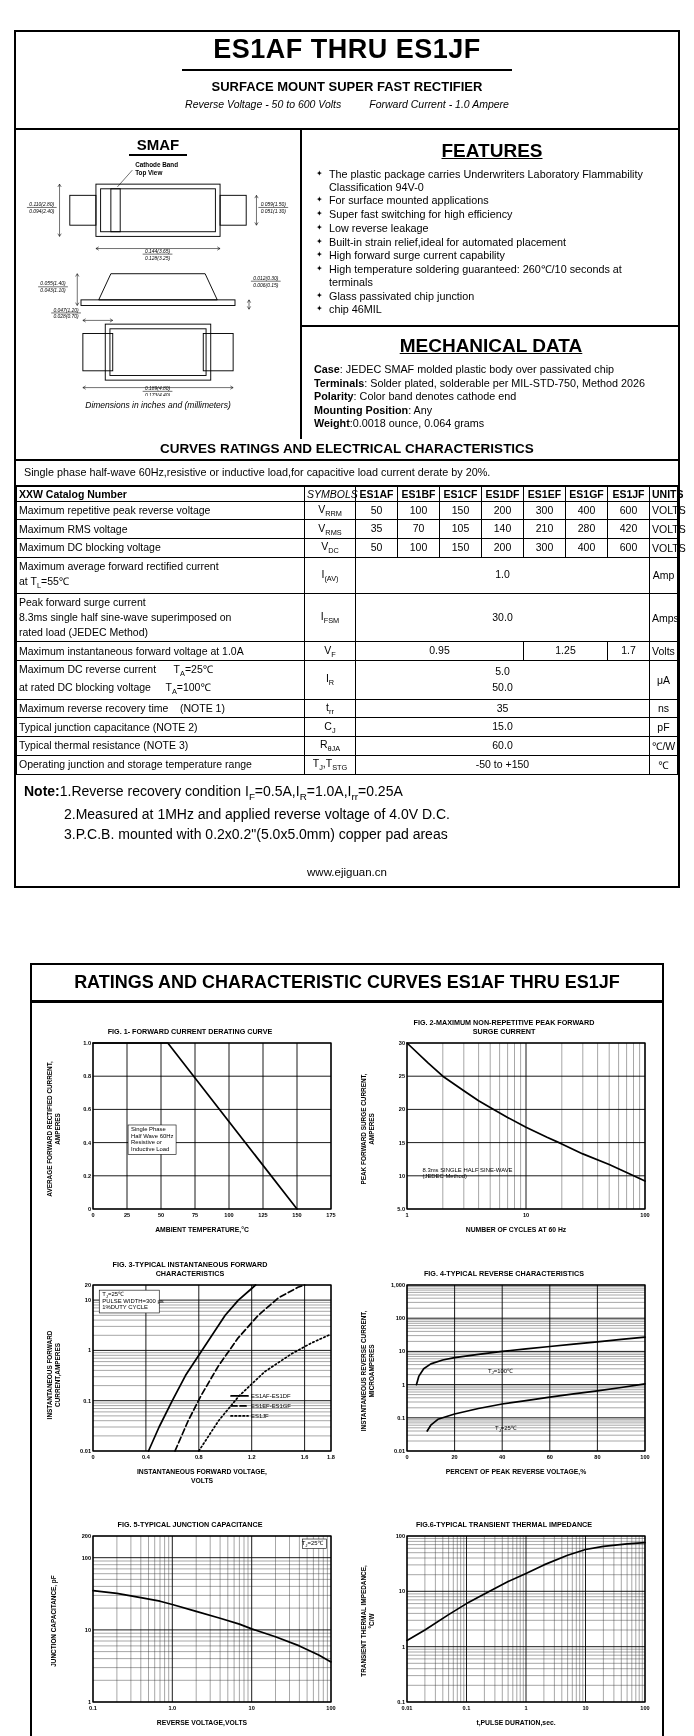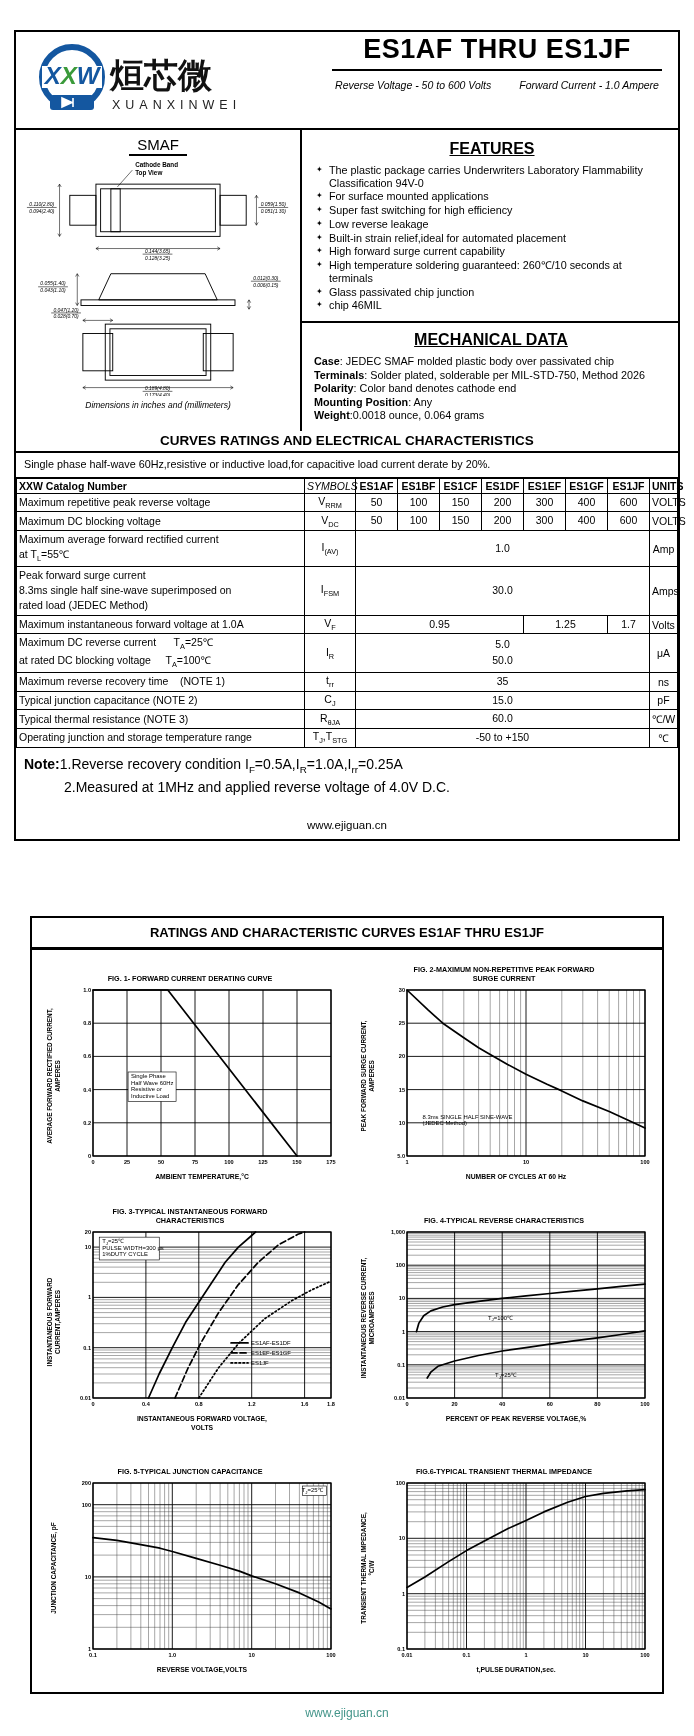--- a/index.html
+++ b/index.html
@@ -10,25 +10,25 @@
   .hdr{display:flex;border-bottom:2px solid #000;height:96px;}
   .logo-cell{width:300px;display:flex;align-items:center;padding-left:18px;box-sizing:border-box;}
   .hdr-right{flex:1;text-align:center;padding-top:2px;}
   .main-title{font-size:27px;font-weight:bold;letter-spacing:0.5px;}
   .title-rule{border:none;border-top:2.5px solid #000;width:330px;margin:4px auto 8px;}
   .subtitle{font-size:13px;font-weight:bold;}
   .tagline{font-size:10.5px;font-style:italic;margin-top:4px;display:flex;justify-content:center;gap:28px;}
   
   .cols{display:flex;}
   .leftcol{width:286px;border-right:2px solid #000;box-sizing:border-box;padding:6px 2px 4px;display:flex;flex-direction:column;align-items:center;}
-  .pkg-name{font-size:15px;font-weight:normal;border-bottom:2px solid #000;padding:0 8px 1px;margin-bottom:2px;}
+  .pkg-name{font-size:15px;font-weight:bold;border-bottom:2px solid #000;padding:0 8px 1px;margin-bottom:2px;}
   .pkg-svg{width:276px;height:238px;}
   .dim-note{font-size:8.5px;font-style:italic;margin-top:4px;}
   .rightcol{flex:1;display:flex;flex-direction:column;}
-  .sec-title{font-size:16px;font-weight:bold;text-align:center;text-decoration:underline;margin:8px 0 6px;}
+  .sec-title{font-size:19px;font-weight:bold;text-align:center;text-decoration:underline;margin:8px 0 6px;}
   .features{border-bottom:2px solid #000;padding:2px 10px 8px 14px;flex:1;}
   .features ul{margin:2px 0 0;padding:0;list-style:none;}
   .features li{font-size:10.8px;line-height:1.18;display:flex;margin-bottom:1px;}
   .features .blt{width:13px;flex:none;font-size:8px;padding-top:1px;}
   .mech{padding:0 10px 8px 12px;}
   .mech-item{font-size:10.8px;line-height:1.25;}
   .mech-item b{font-weight:bold;}
   
   .banner{border-bottom:2px solid #000;text-align:center;font-weight:bold;font-size:13.5px;padding:2px 0 3px;}
   .intro{border-bottom:1px solid #000;font-size:10.8px;padding:4px 8px 6px;line-height:1.3;}
@@ -41,21 +41,21 @@
   td.param{text-align:left;padding-left:6px;line-height:1.45;}
   td.sym{text-align:center;font-size:10px;}
   td.val{text-align:center;line-height:1.5;}
   td.unit{text-align:center;}
   sub{font-size:70%;}
   .notes{font-size:14px;padding:6px 8px 12px;line-height:1.45;}
   .notes .n2{padding-left:40px;}
   .footer1{text-align:center;font-size:11.5px;padding:10px 0 8px;}
   
   .p2{margin:75px 30px 0;}
-  .banner2{border-bottom:3px solid #000;text-align:center;font-weight:bold;font-size:13px;padding:7px 0;}
+  .banner2{border-bottom:3px solid #000;text-align:center;font-weight:bold;font-size:18px;padding:7px 0;}
   .figs{display:grid;grid-template-columns:1fr 1fr;row-gap:24px;column-gap:6px;padding:14px 4px 18px;}
   .fig{display:flex;flex-direction:column;align-items:center;}
   .fig-title{font-size:7.2px;font-weight:bold;text-align:center;line-height:1.25;height:19px;display:flex;flex-direction:column;justify-content:flex-end;margin-bottom:2px;}
   .fig-body{display:flex;}
   .ylab{width:24px;position:relative;}
   .ylab>div{position:absolute;top:46%;left:50%;transform:translate(-50%,-50%) rotate(-90deg);width:178px;text-align:center;font-weight:bold;font-size:6.4px;line-height:1.25;}
   .plotwrap{display:flex;flex-direction:column;align-items:center;}
   svg.chart{width:272px;height:186px;}
   .xlab{font-size:6.8px;font-weight:bold;text-align:center;line-height:1.3;margin-top:2px;}
   .gmin{stroke:#3a3a3a;stroke-width:0.45;}
@@ -72,34 +72,24 @@
   .dim{font-size:5.3px;font-style:italic;font-family:"Liberation Sans",sans-serif;}
   .callout{font-size:6.8px;font-weight:bold;font-family:"Liberation Sans",sans-serif;}
 </style>
 </head>
 <body>
 
 <div>
 
   <div class="box p1">
     <div class="hdr">
-      <div class="logo-cell">
-        <svg width="268" height="82" viewBox="0 0 268 82">
-          <circle cx="38" cy="38" r="30" fill="none" stroke="#1457a0" stroke-width="6"></circle>
-          <rect x="8" y="27" width="60" height="22" fill="#ffffff"></rect>
-          <text x="38" y="45" text-anchor="middle" font-size="24" font-style="italic" font-weight="bold" font-family="Liberation Sans, sans-serif"><tspan fill="#1457a0">X</tspan><tspan fill="#3a9a3a">X</tspan><tspan fill="#1457a0">W</tspan></text>
-          <rect x="16" y="56" width="44" height="15" rx="3" fill="#1457a0"></rect>
-          <path d="M28 59 L38 63.5 L28 68 Z M39 59 L39 68" stroke="#fff" stroke-width="1.6" fill="#fff"></path>
-          <text x="76" y="48" font-size="34" font-weight="bold" fill="#111" font-family="Liberation Sans, sans-serif" id="logo-cn">烜芯微</text>
-          <text x="78" y="70" font-size="12.5" letter-spacing="5" fill="#222" font-family="Liberation Sans, sans-serif" id="logo-latin">XUANXINWEI</text>
-        </svg>
-      </div>
       <div class="hdr-right">
         <div class="main-title">ES1AF THRU ES1JF</div>
         <hr class="title-rule">
+        <div class="subtitle">SURFACE MOUNT SUPER FAST RECTIFIER</div>
         <div class="tagline">
           <span>Reverse Voltage - 50 to 600 Volts</span>
           <span>Forward Current -  1.0 Ampere</span>
         </div>
       </div>
     </div>
 
     <div class="cols">
       <div class="leftcol">
         <div class="pkg-name">SMAF</div>
@@ -259,20 +249,34 @@
             <td class="val">100</td>
             <td class="val">150</td>
             <td class="val">200</td>
             <td class="val">300</td>
             <td class="val">400</td>
             <td class="val">600</td>
             <td class="unit">VOLTS</td>
           </tr>
           <tr>
             <td class="param">
+              <div>Maximum RMS voltage</div>
+            </td>
+            <td class="sym">V<sub>RMS</sub></td>
+            <td class="val">35</td>
+            <td class="val">70</td>
+            <td class="val">105</td>
+            <td class="val">140</td>
+            <td class="val">210</td>
+            <td class="val">280</td>
+            <td class="val">420</td>
+            <td class="unit">VOLTS</td>
+          </tr>
+          <tr>
+            <td class="param">
               <div>Maximum DC blocking voltage</div>
             </td>
             <td class="sym">V<sub>DC</sub></td>
             <td class="val">50</td>
             <td class="val">100</td>
             <td class="val">150</td>
             <td class="val">200</td>
             <td class="val">300</td>
             <td class="val">400</td>
             <td class="val">600</td>
@@ -361,20 +365,21 @@
             <td colspan="7" class="val">
               <div>-50 to +150</div>
             </td>
             <td class="unit">℃</td>
           </tr>
         </tbody>
       </table>
     <div class="notes" id="notes">
         <div><b>Note:</b>1.Reverse recovery condition I<sub>F</sub>=0.5A,I<sub>R</sub>=1.0A,I<sub>rr</sub>=0.25A</div>
         <div class="n2">2.Measured at 1MHz and applied reverse voltage of 4.0V D.C.</div>
+        <div class="n2">3.P.C.B. mounted with 0.2x0.2"(5.0x5.0mm) copper pad areas</div>
       </div>
     <div class="footer1">www.ejiguan.cn</div>
   </div>
 
   <div class="box p2">
     <div class="banner2">RATINGS AND CHARACTERISTIC CURVES ES1AF THRU ES1JF</div>
     <div class="figs" id="figs">
         <div class="fig">
           <div class="fig-title">
             <div>FIG. 1- FORWARD CURRENT DERATING CURVE</div>

